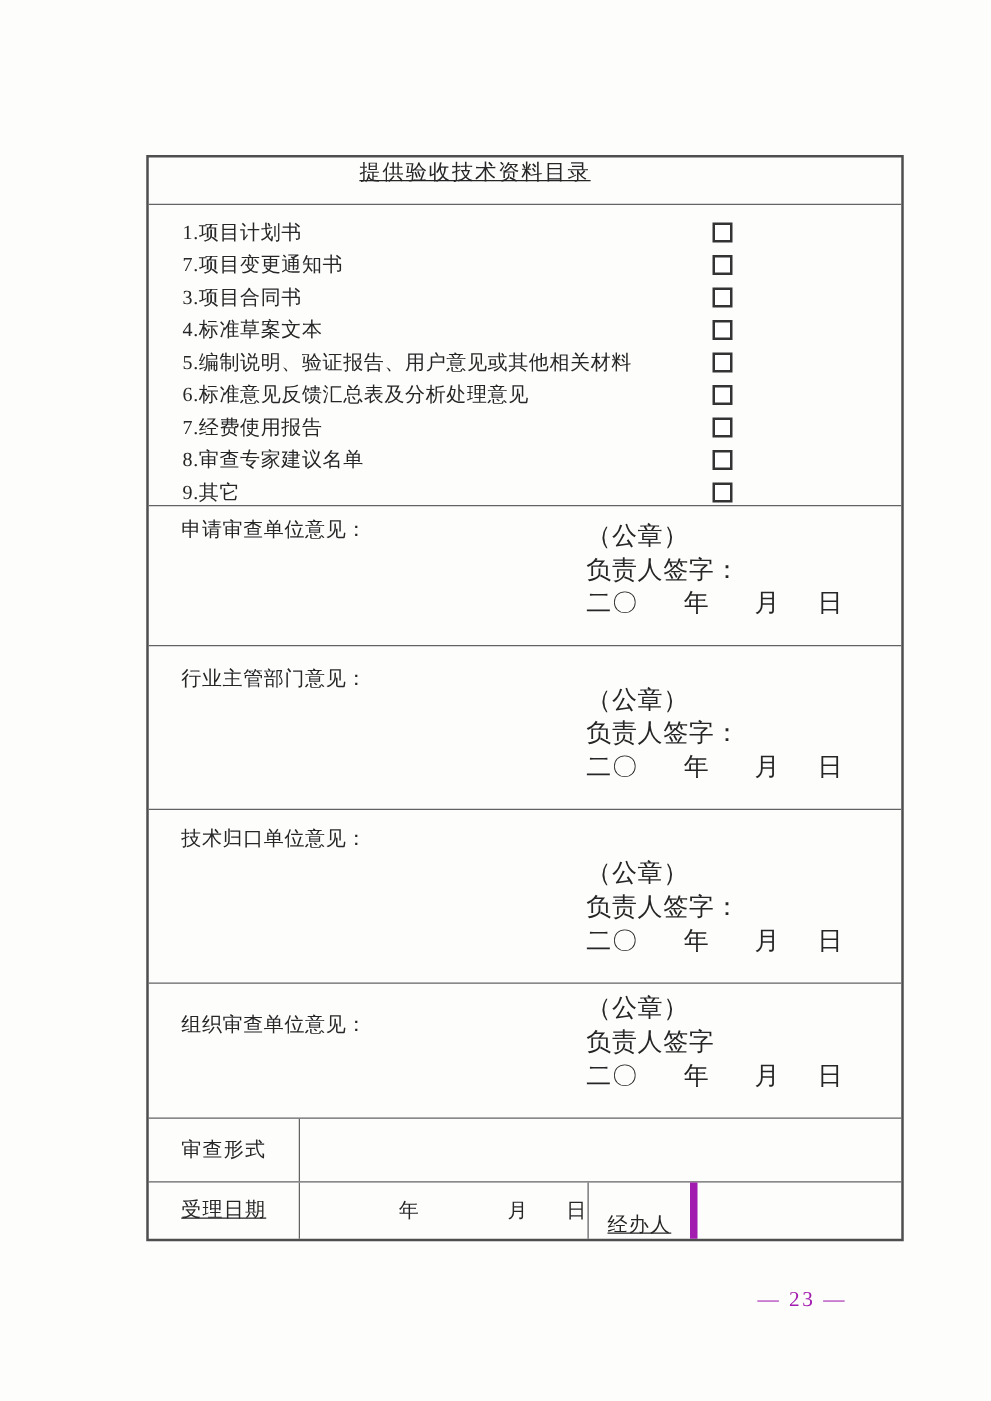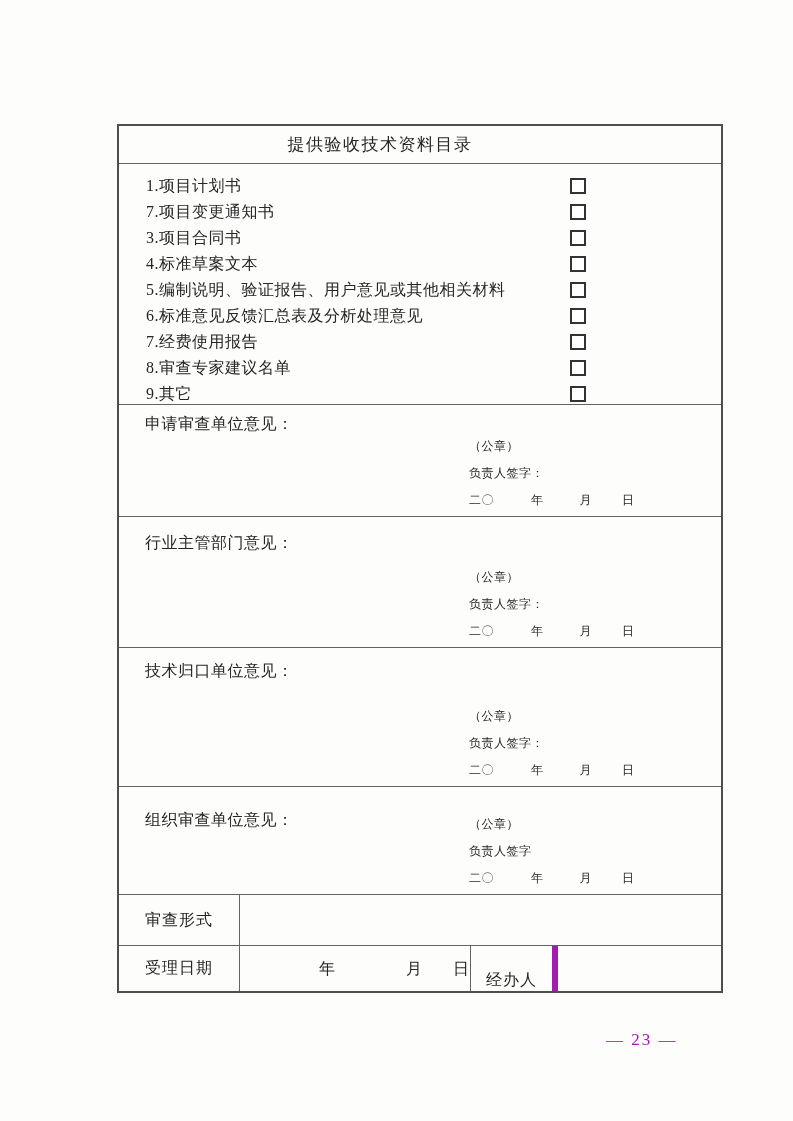--- a/index.html
+++ b/index.html
@@ -33,22 +33,23 @@
     box-sizing: border-box;
     border-bottom: 1px solid #636363;
     position: relative;
   }
   .trow:last-child { border-bottom: none; }
 
   
   .title-row {
     height: 38px;
     display: flex;
-    align-items: center;
+    align-items: flex-start;
     justify-content: center;
+    text-decoration: underline;
   }
   .form-title {
     font-size: 17px;
     letter-spacing: 1.5px;
     transform: translateX(-40px);
   }
 
   
   .checklist {
     height: 241px;
@@ -86,22 +87,22 @@
     letter-spacing: 0.5px;
     margin-left: 21px;
   }
   .op1 .op-label { top: 9px; }
   .op2 .op-label { top: 16px; }
   .op3 .op-label { top: 13px; }
   .op4 .op-label { top: 23px; }
   .op-right {
     position: absolute;
     left: 350px;
-    bottom: 2px;
-    font-size: 12px;
+    bottom: 19px;
+    font-size: 20px;
     letter-spacing: 0.5px;
   }
   .op-right .line {
     height: 27px;
     line-height: 27px;
   }
   .d-y { margin-left: 37px; }
   .d-m { margin-left: 36px; }
   .d-d { margin-left: 30px; }
 
@@ -112,21 +113,21 @@
     box-sizing: border-box;
     border-right: 1px solid #636363;
     display: flex;
     align-items: center;
     justify-content: center;
     font-size: 16px;
     letter-spacing: 1px;
   }
   .empty-cell { flex: 1; }
 
-  .accept-row { flex: 1; display: flex; }
+  .accept-row { flex: 1; display: flex; text-decoration: underline; }
   .date-cell {
     width: 231px;
     box-sizing: border-box;
     border-right: 1px solid #636363;
     position: relative;
   }
   .date-cell span {
     position: absolute;
     top: 50%;
     transform: translateY(-50%);

